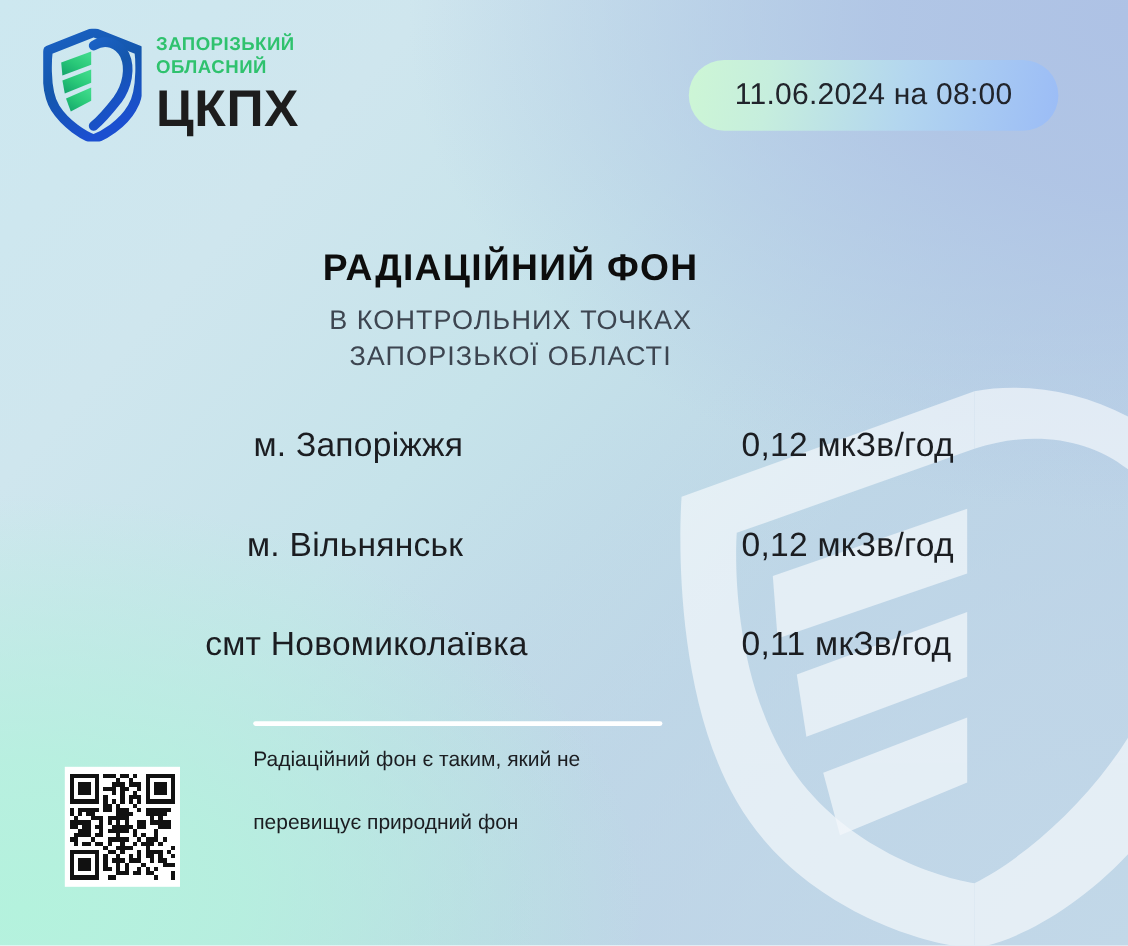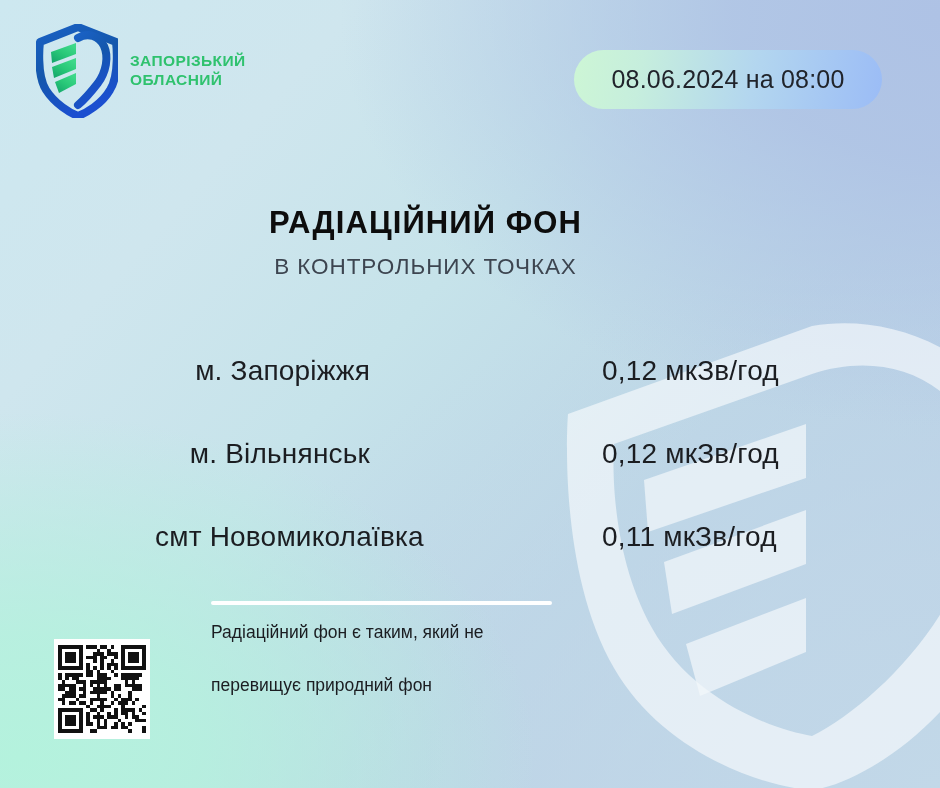--- a/index.html
+++ b/index.html
@@ -101,21 +101,21 @@
     color: #3d4550;
     letter-spacing: 0.9px;
     line-height: 1.33;
     margin-top: 12px;
     font-weight: normal;
   }
 
   
   .rows {
     position: absolute;
-    left: 0;
+    left: 16px;
     top: 355px;
     width: 792px;
   }
   .row {
     display: flex;
     align-items: baseline;
     height: 83px;
     color: #1b1d21;
     font-size: 28px;
     letter-spacing: 0.2px;
@@ -216,31 +216,33 @@
           <path d="M16 43 L40 34 L40 45 L18 54 Z"></path>
           <path d="M19 58 L40 49 L40 60 L23 69 Z"></path>
         </g>
       </svg>
     </span>
     <span class="logo-text">
       <span class="logo-sub">
         <span>ЗАПОРІЗЬКИЙ</span><br>
         <span>ОБЛАСНИЙ</span>
       </span>
+      <span class="logo-main">ЦКПХ</span>
     </span>
   </div>
 
   <div class="date-badge">
-    <span>08.06.2024 на 08:00</span>
+    <span>11.06.2024 на 08:00</span>
   </div>
 
   <div class="title-wrap">
     <div class="title-main">РАДІАЦІЙНИЙ ФОН</div>
     <div class="title-sub">
       <span>В КОНТРОЛЬНИХ ТОЧКАХ</span><br>
+      <span>ЗАПОРІЗЬКОЇ ОБЛАСТІ</span>
     </div>
   </div>
 
   <div class="rows">
     <div class="row">
       <span class="place">м. Запоріжжя</span>
       <span class="value">0,12 мкЗв/год</span>
     </div>
     <div class="row">
       <span class="place">м. Вільнянськ</span>

